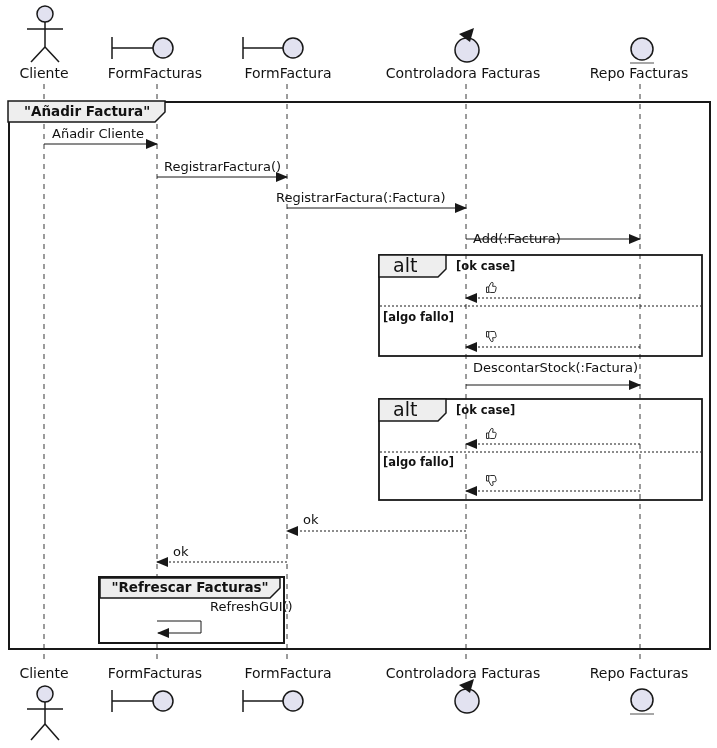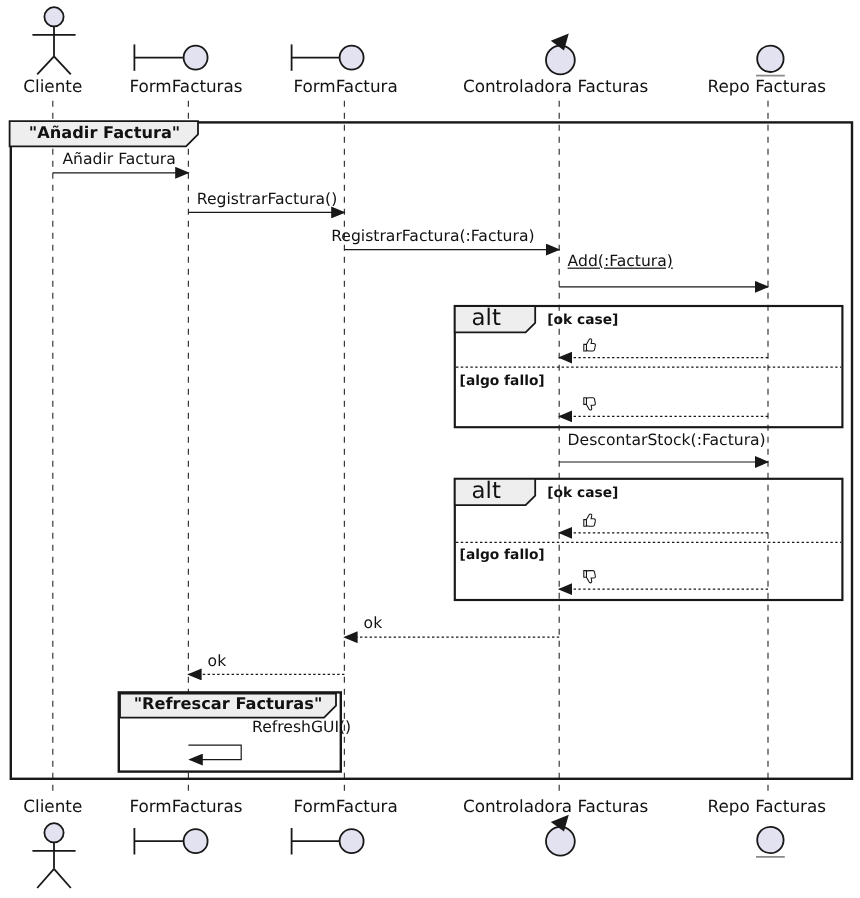--- a/index.html
+++ b/index.html
@@ -128,24 +128,24 @@
   </svg>
 
   <div class="txt pname" style="left:44px;top:66px;">Cliente</div>
   <div class="txt pname" style="left:155px;top:66px;">FormFacturas</div>
   <div class="txt pname" style="left:288px;top:66px;">FormFactura</div>
   <div class="txt pname" style="left:463px;top:66px;">Controladora Facturas</div>
   <div class="txt pname" style="left:639px;top:66px;">Repo Facturas</div>
 
   <div class="txt ftitle" style="left:24px;top:104px;">"Añadir Factura"</div>
 
-  <div class="txt" style="left:52px;top:127px;">Añadir Factura</div>
+  <div class="txt" style="left:52px;top:127px;">Añadir Cliente</div>
   <div class="txt" style="left:164px;top:160px;">RegistrarFactura()</div>
   <div class="txt" style="left:276px;top:191px;">RegistrarFactura(:Factura)</div>
-  <div class="txt" style="left:473px;top:212px;text-decoration:underline;">Add(:Factura)</div>
+  <div class="txt" style="left:473px;top:232px;">Add(:Factura)</div>
   <div class="txt" style="left:473px;top:361px;">DescontarStock(:Factura)</div>
   <div class="txt" style="left:303px;top:513px;">ok</div>
   <div class="txt" style="left:173px;top:545px;">ok</div>
   <div class="txt" style="left:163px;top:600px;margin-left:47px;">RefreshGUI()</div>
 
   <div class="txt op" style="left:393px;top:258px;">alt</div>
   <div class="txt guard" style="left:456px;top:259px;">[ok case]</div>
   <div class="txt guard" style="left:383px;top:310px;">[algo fallo]</div>
 
   <div class="txt op" style="left:393px;top:402px;">alt</div>

